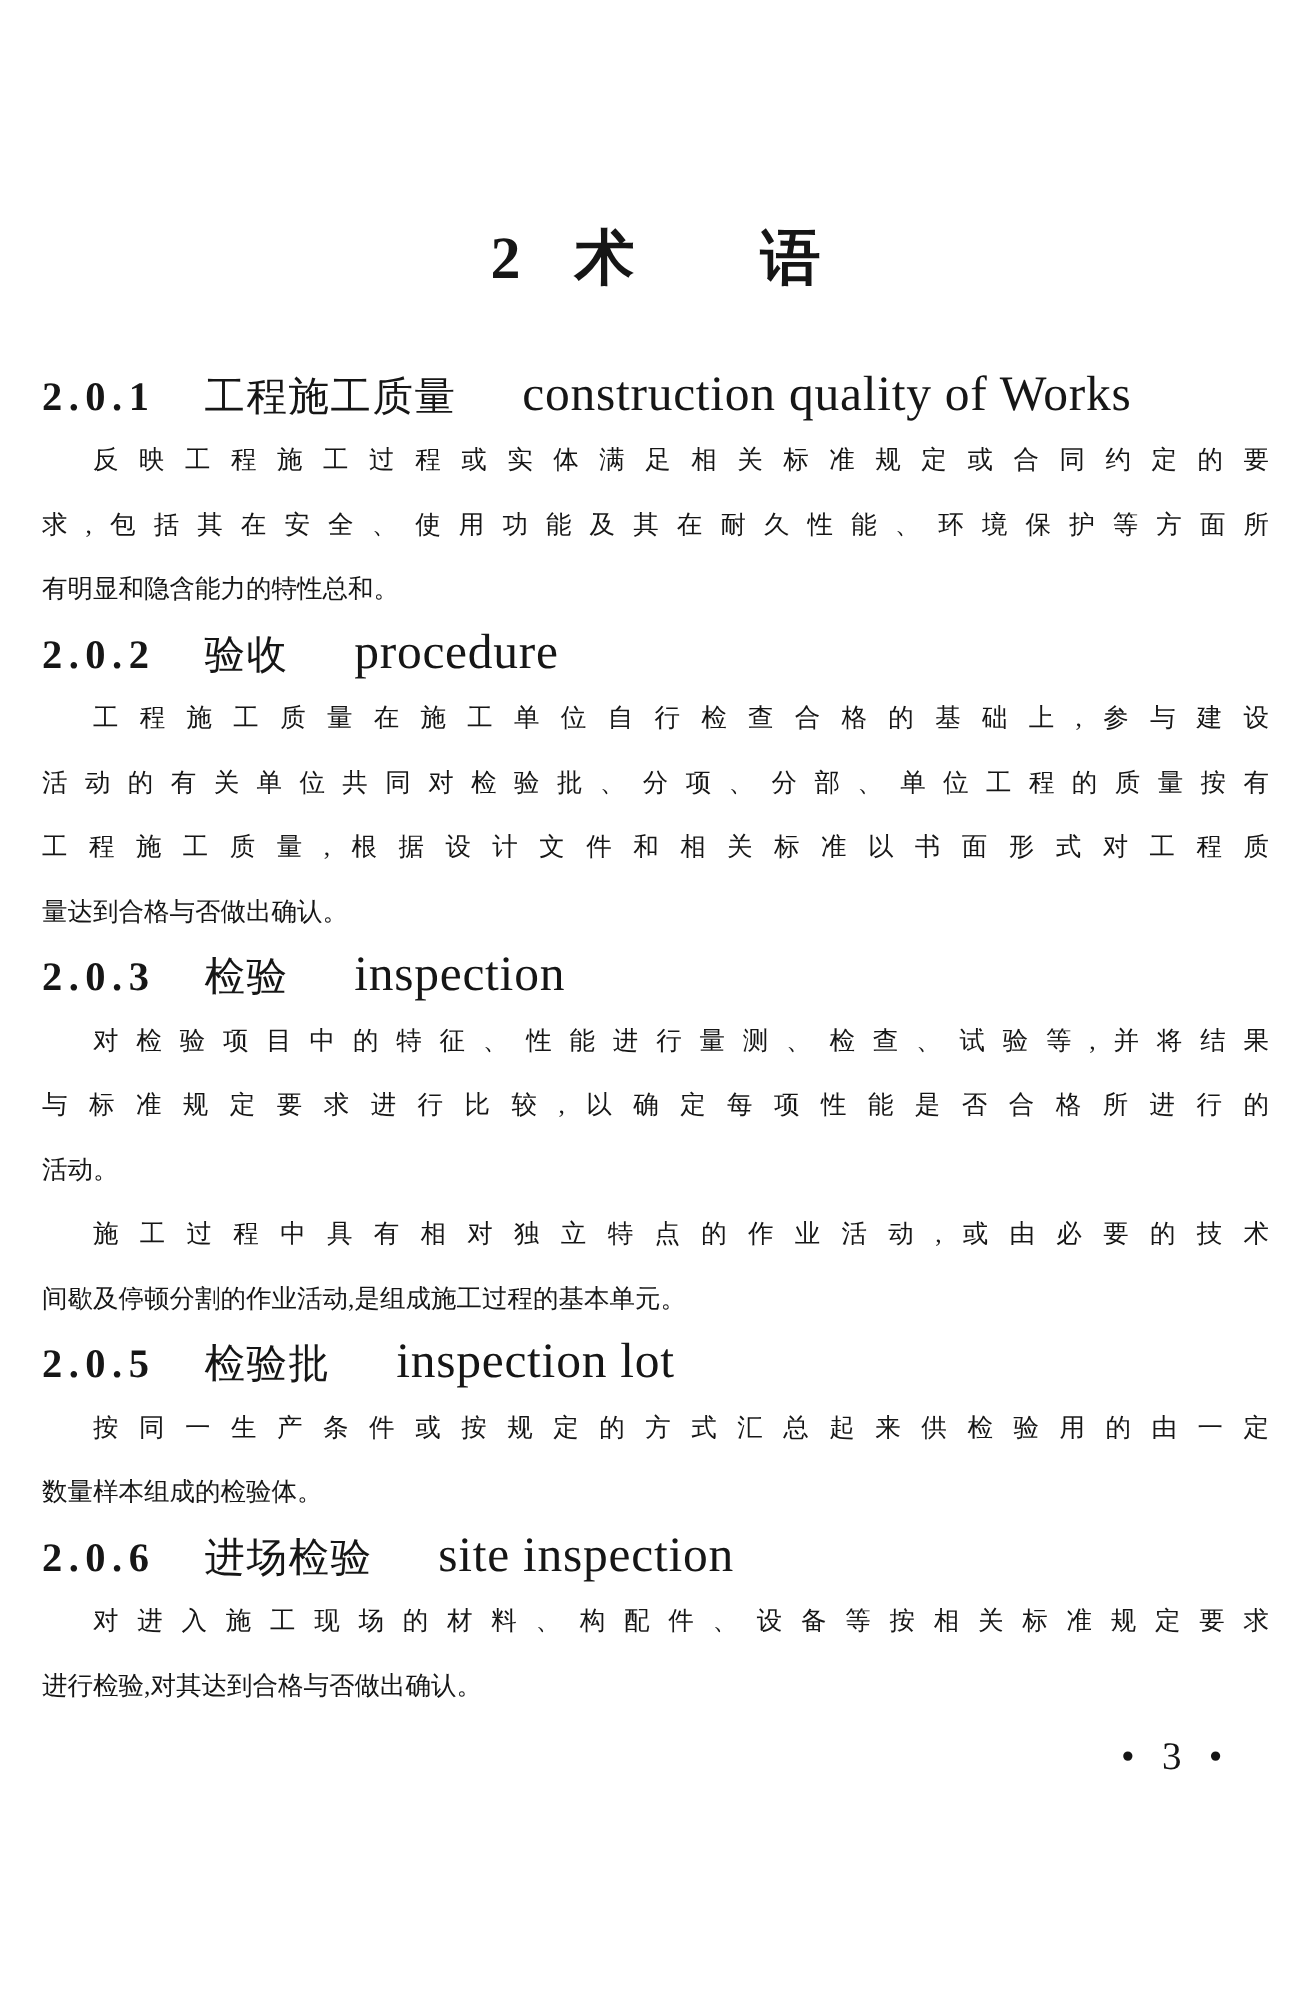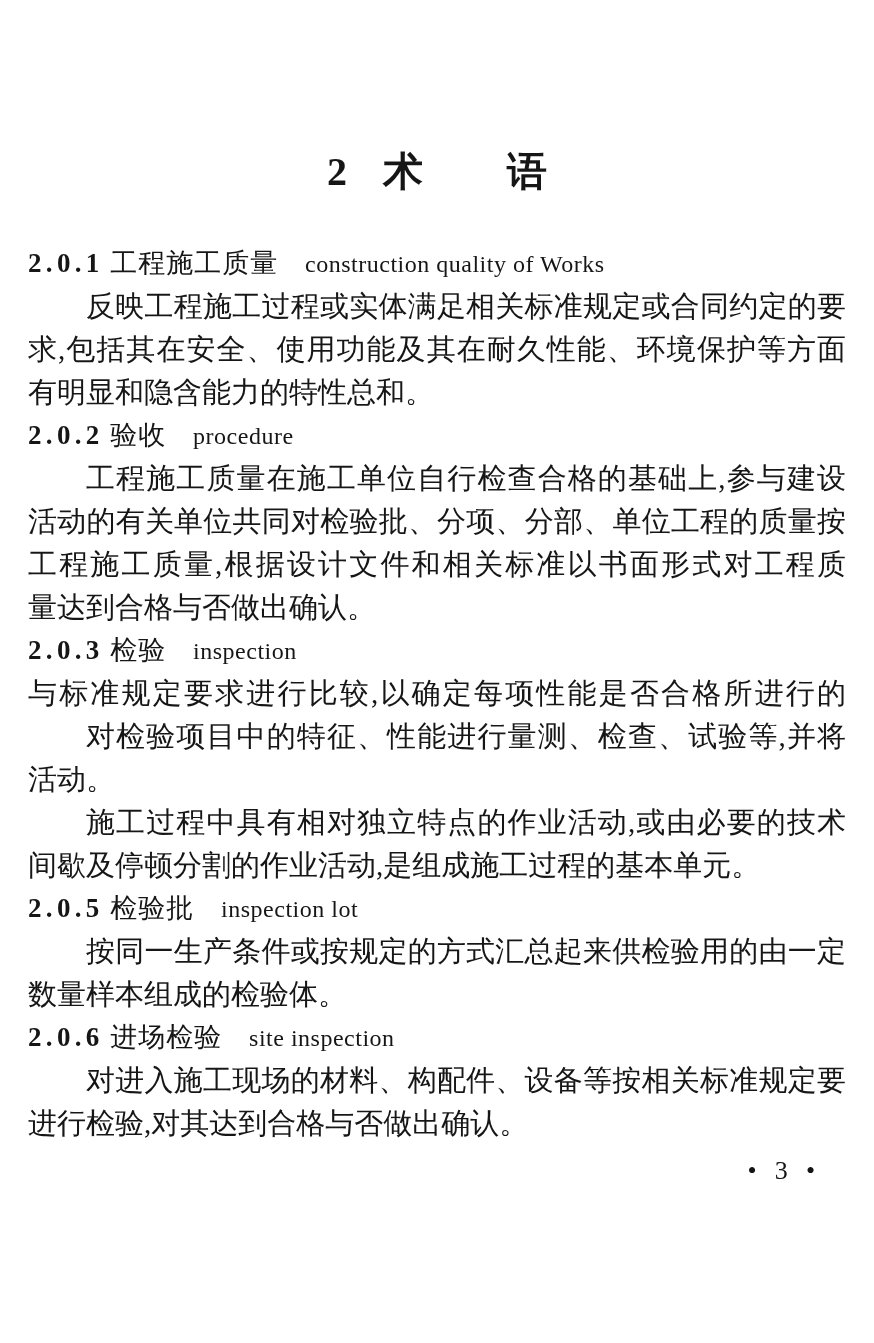--- a/index.html
+++ b/index.html
@@ -21,27 +21,27 @@
   .doc-title .t2 { margin-left: 36px; }
   .doc-title .t3 { margin-left: 84px; }
 
   .sections { margin-top: 48px; }
 
   
   .sec-heading {
     height: 43px; line-height: 43px; white-space: nowrap;
     font-size: 27px;
   }
-  .sec-num  { font-weight: 700; letter-spacing: 0.16em; }
-  .sec-term { letter-spacing: 1px; margin-right: 20px; }
-  .sec-en   { font-size: 24px; letter-spacing: 0.5px; }
+  .sec-num  { font-weight: 700; letter-spacing: 0.16em; margin-right: 26px; }
+  .sec-term { letter-spacing: 1px; margin-right: 37px; }
+  .sec-en   { font-size: 33px; letter-spacing: 0.5px; }
 
   
   .line {
-    font-size: 29px; height: 43px; line-height: 43px;
+    font-size: 17px; height: 43px; line-height: 43px;
     text-align: justify; text-align-last: justify;
     overflow: hidden;
   }
   .line.indent { text-indent: 2em; }
   .line.end { text-align: right; text-align-last: left; }
 
   
   .page-footer {
     margin-top: 11px;
     text-align: right;
@@ -90,22 +90,22 @@
         </div>
   </div>
 
   <div class="section">
     <div class="sec-heading">
       <span class="sec-num">2.0.3</span>
       <span class="sec-term">检验</span>
       <span class="sec-en">inspection</span>
     </div>
     <div class="sec-lines">
+          <div class="line indent">对检验项目中的特征、性能进行量测、检查、试验等,并将结果</div>
           <div class="line">与标准规定要求进行比较,以确定每项性能是否合格所进行的</div>
-          <div class="line indent">对检验项目中的特征、性能进行量测、检查、试验等,并将结果</div>
           <div class="line end">活动。</div>
         </div>
   </div>
 
   <div class="section">
     <div class="sec-lines">
           <div class="line indent">施工过程中具有相对独立特点的作业活动,或由必要的技术</div>
           <div class="line end">间歇及停顿分割的作业活动,是组成施工过程的基本单元。</div>
         </div>
   </div>

